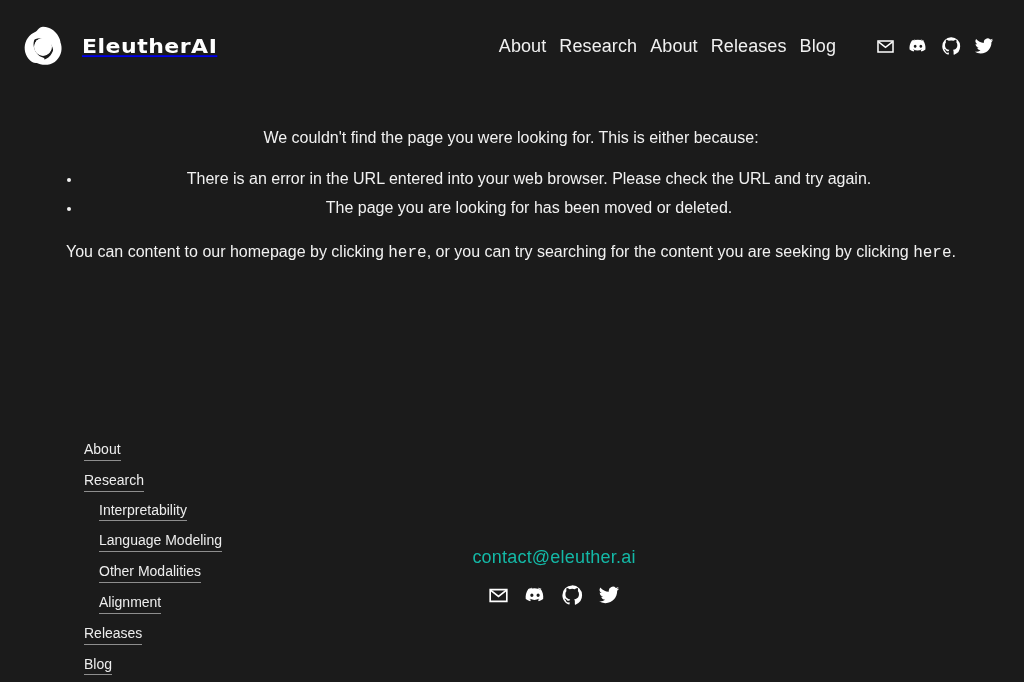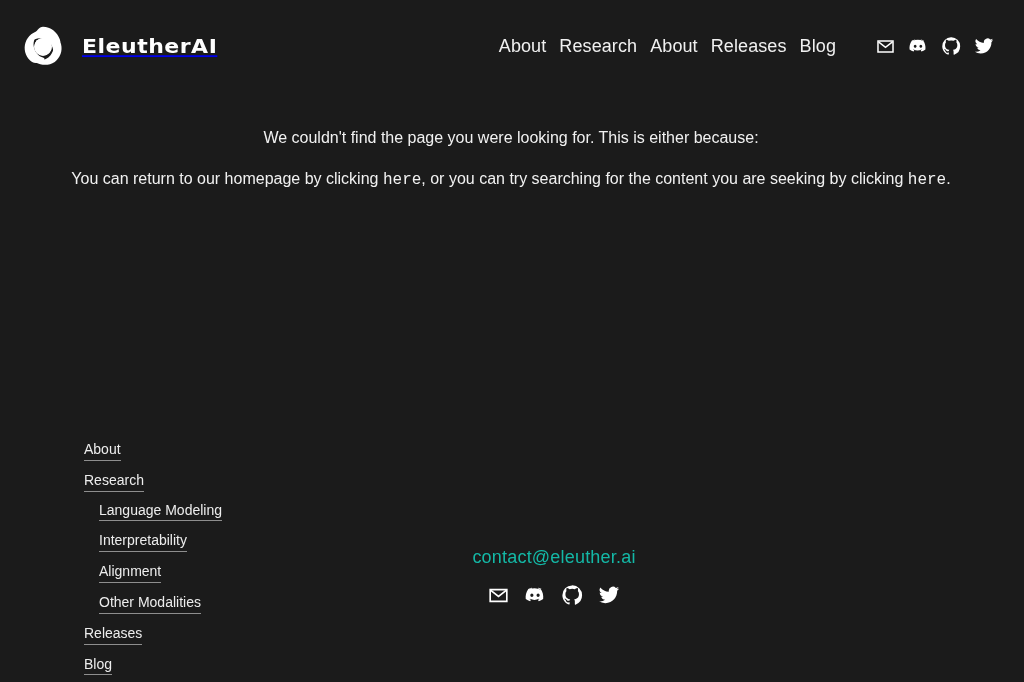--- a/index.html
+++ b/index.html
@@ -202,47 +202,51 @@
           <path d="M23 4.9c-.8.4-1.7.6-2.6.8a4.6 4.6 0 0 0 2-2.5c-.9.5-1.9.9-2.9 1.1a4.5 4.5 0 0 0-7.8 3.1c0 .4 0 .7.1 1A12.9 12.9 0 0 1 2.5 3.7a4.5 4.5 0 0 0 1.4 6.1c-.7 0-1.4-.2-2-.6v.1a4.6 4.6 0 0 0 3.7 4.5 4.6 4.6 0 0 1-2.1.1 4.6 4.6 0 0 0 4.3 3.2A9.1 9.1 0 0 1 1 18.9a12.8 12.8 0 0 0 7 2c8.3 0 12.9-6.9 12.9-12.9v-.6A9 9 0 0 0 23 4.9Z"></path>
         </svg>
       </a>
     </div>
   </nav>
 </header>
 
 <main class="main">
   <p class="lead">We couldn't find the page you were looking for. This is either because:</p>
 
+  <ul class="reasons">
+    <li>There is an error in the URL entered into your web browser. Please check the URL and try again.</li>
+    <li>The page you are looking for has been moved or deleted.</li>
+  </ul>
 
   <p>
-    <span>You can return to our homepage by clicking </span><a href="#">here</a><span>, or you can try searching for the content you are seeking by clicking </span><a href="#">here</a><span>.</span>
+    <span>You can content to our homepage by clicking </span><a href="#">here</a><span>, or you can try searching for the content you are seeking by clicking </span><a href="#">here</a><span>.</span>
   </p>
 </main>
 
 <footer class="site-footer">
   <div class="footer-inner">
 
     <ul class="footer-nav">
       <li>
         <a href="#">About</a>
       </li>
       <li>
         <a href="#">Research</a>
         <ul class="footer-sub">
           <li>
+            <a href="#">Interpretability</a>
+          </li>
+          <li>
             <a href="#">Language Modeling</a>
           </li>
           <li>
-            <a href="#">Interpretability</a>
+            <a href="#">Other Modalities</a>
           </li>
           <li>
             <a href="#">Alignment</a>
-          </li>
-          <li>
-            <a href="#">Other Modalities</a>
           </li>
         </ul>
       </li>
       <li>
         <a href="#">Releases</a>
       </li>
       <li>
         <a href="#">Blog</a>
       </li>
     </ul>

